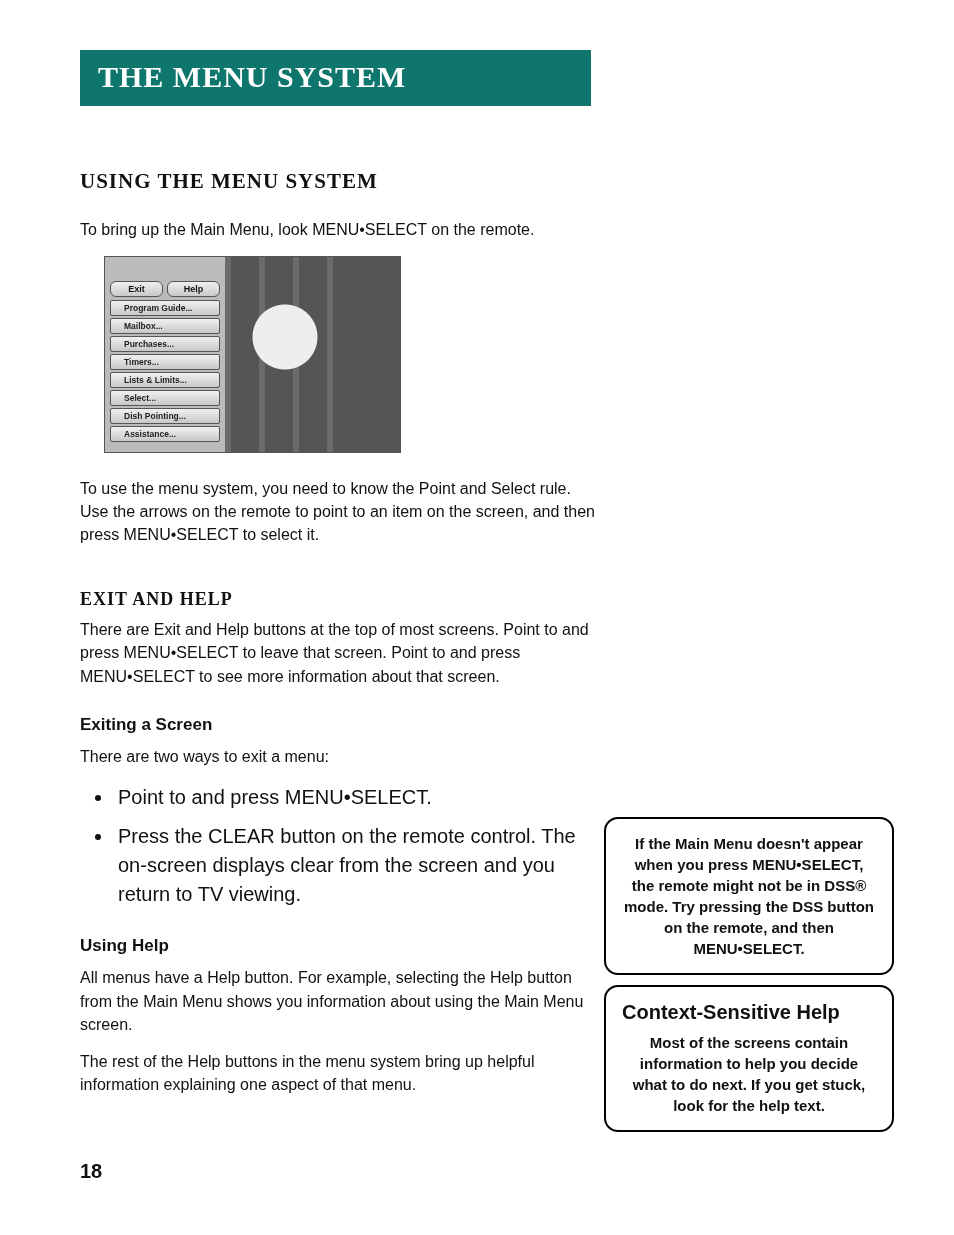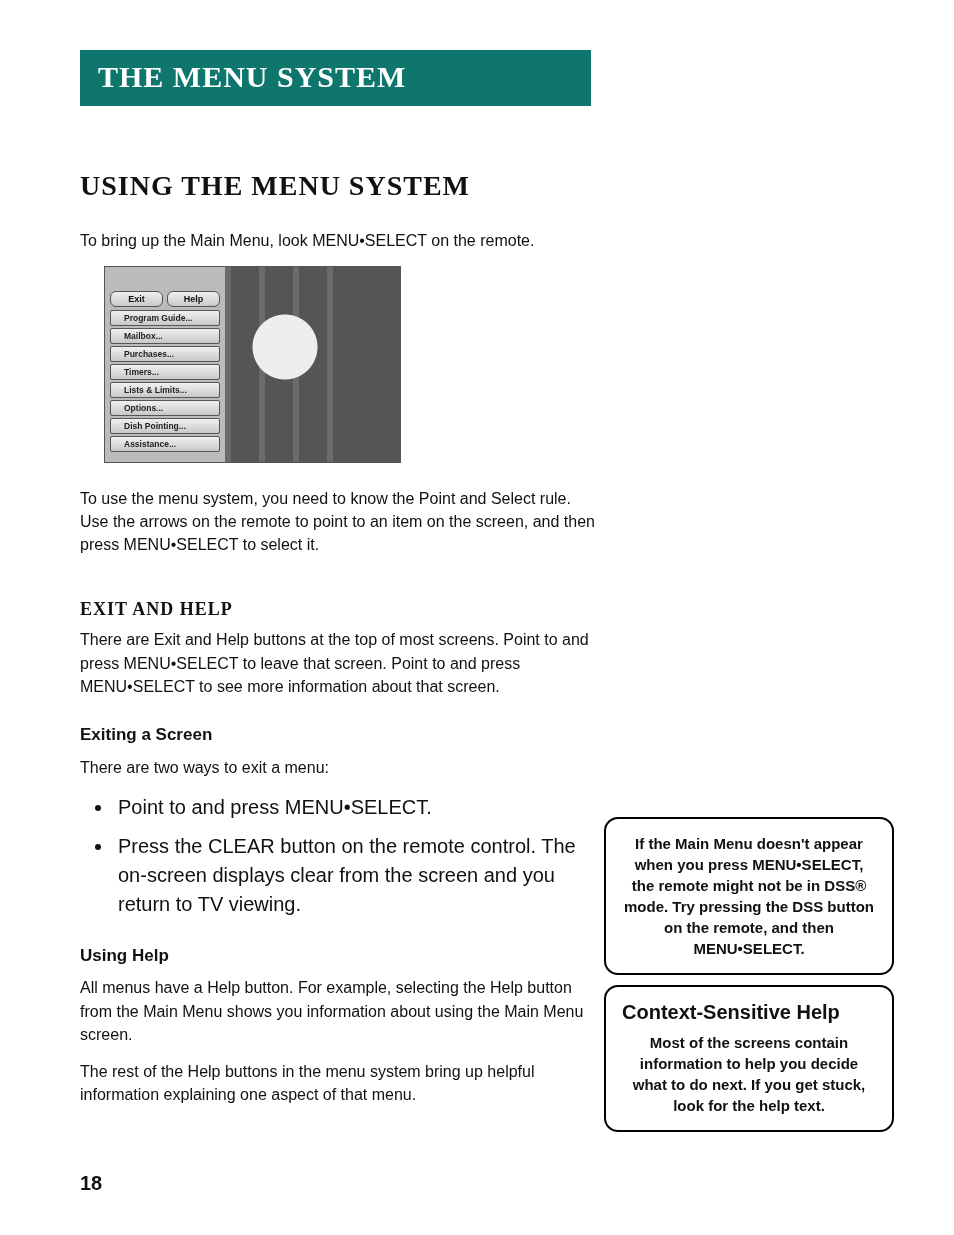--- a/index.html
+++ b/index.html
@@ -1,18 +1,18 @@
 <!DOCTYPE html>
 <html><head>
 <meta charset="utf-8">
 <style>
   body{margin:0;background:#fff;font-family:"Segoe UI",Arial,sans-serif;color:#111;}
   .page{width:954px;height:1235px;margin:0 auto;position:relative;box-sizing:border-box;padding:50px 60px 40px 80px;}
   .banner{background:#0f766e;color:#fff;font-weight:700;font-size:30px;padding:10px 18px 12px 18px;width:475px;font-family:Georgia,"Times New Roman",serif;letter-spacing:1px;text-transform:uppercase;font-variant:small-caps;}
-  .h1{font-family:Georgia,"Times New Roman",serif;font-weight:700;font-size:28px;letter-spacing:1px;text-transform:uppercase;margin:60px 0 22px 0;}
+  .h1{font-family:Georgia,"Times New Roman",serif;font-weight:700;font-size:21px;letter-spacing:1px;text-transform:uppercase;margin:60px 0 22px 0;}
   .h2{font-family:Georgia,"Times New Roman",serif;font-weight:700;font-size:18px;letter-spacing:1px;text-transform:uppercase;margin:40px 0 6px 0;}
   .h3{font-family:"Segoe UI",Arial,sans-serif;font-weight:700;font-size:17px;margin:25px 0 8px 0;}
   .body{font-size:16px;line-height:1.45;max-width:515px;}
   .body p{margin:0 0 14px 0;}
   ul.bullets{margin:8px 0 14px 0;padding-left:34px;}
   ul.bullets li{margin:0 0 10px 0;font-size:20px;line-height:1.45;padding-left:4px;}
   .screenshot{width:295px;height:195px;border:1px solid #555;background:#bbb;margin:6px 0 24px 24px;position:relative;overflow:hidden;}
   .menu-panel{position:absolute;left:5px;top:24px;width:110px;}
   .menu-top{display:flex;gap:4px;margin-bottom:3px;}
   .mbtn{background:linear-gradient(#f0f0f0,#c8c8c8);border:1px solid #555;border-radius:6px;font:700 9px Arial;padding:2px 6px;text-align:center;flex:1;}
@@ -20,21 +20,21 @@
   .photo-bg{position:absolute;left:120px;top:0;right:0;bottom:0;
     background:
       radial-gradient(circle at 60px 80px,#eee 0 32px,transparent 33px),
       linear-gradient(90deg,#6b6b6b 0 6px,#555 6px 34px,#6b6b6b 34px 40px,#555 40px 68px,#6b6b6b 68px 74px,#555 74px 102px,#6b6b6b 102px 108px,#555 108px 200px);
   }
   .sidebar-note{position:absolute;right:60px;width:290px;border:2.5px solid #000;border-radius:14px;padding:14px 16px;box-sizing:border-box;}
   .note1{top:817px;}
   .note2{top:985px;}
   .sidebar-note .title{font-weight:700;font-size:20px;margin:0 0 8px 0;}
   .sidebar-note .txt{font-weight:700;font-size:15px;line-height:1.4;margin:0;text-align:center;}
-  .pagenum{position:absolute;left:80px;bottom:40px;font-weight:800;font-size:20px;}
+  .pagenum{position:absolute;left:80px;bottom:52px;font-weight:800;font-size:20px;}
 </style>
 </head>
 <body>
 
 <div class="page">
 
   <div class="banner">The Menu System</div>
 
   <div class="body">
     <div class="h1">Using the Menu System</div>
@@ -45,21 +45,21 @@
       <div class="menu-panel">
         <div class="menu-top">
           <div class="mbtn">Exit</div>
           <div class="mbtn">Help</div>
         </div>
         <div class="mitem">Program Guide...</div>
         <div class="mitem">Mailbox...</div>
         <div class="mitem">Purchases...</div>
         <div class="mitem">Timers...</div>
         <div class="mitem">Lists &amp; Limits...</div>
-        <div class="mitem">Options...</div>
+        <div class="mitem">Select...</div>
         <div class="mitem">Dish Pointing...</div>
         <div class="mitem">Assistance...</div>
       </div>
     </div>
 
     <p>To use the menu system, you need to know the Point and Select rule.   Use the arrows on the remote to point to an item on the screen, and then press MENU•SELECT to select it.</p>
 
     <div class="h2">Exit and Help</div>
     <p>There are Exit and Help buttons at the top of most screens.  Point to        and press MENU•SELECT to leave that screen.  Point to         and press MENU•SELECT to see more information about that screen.</p>
 

